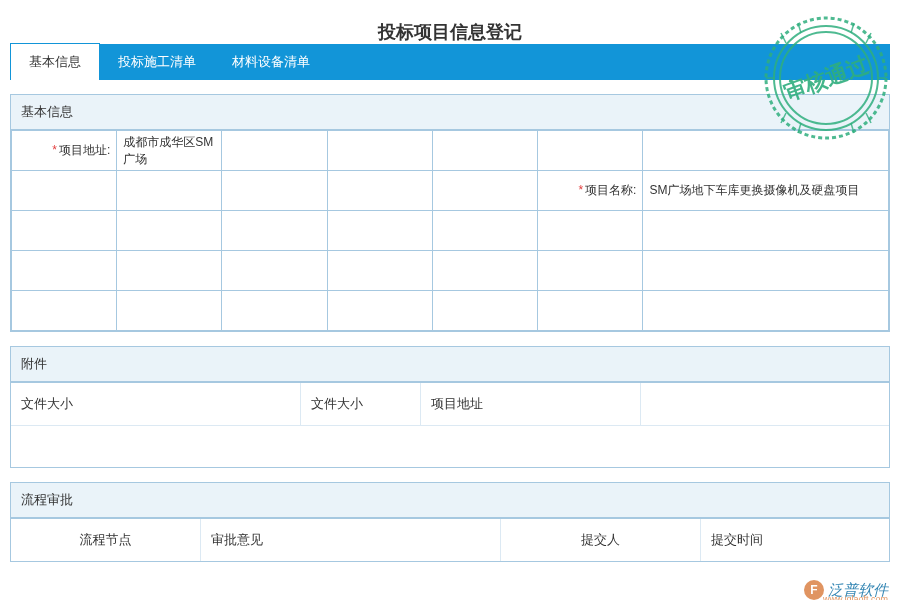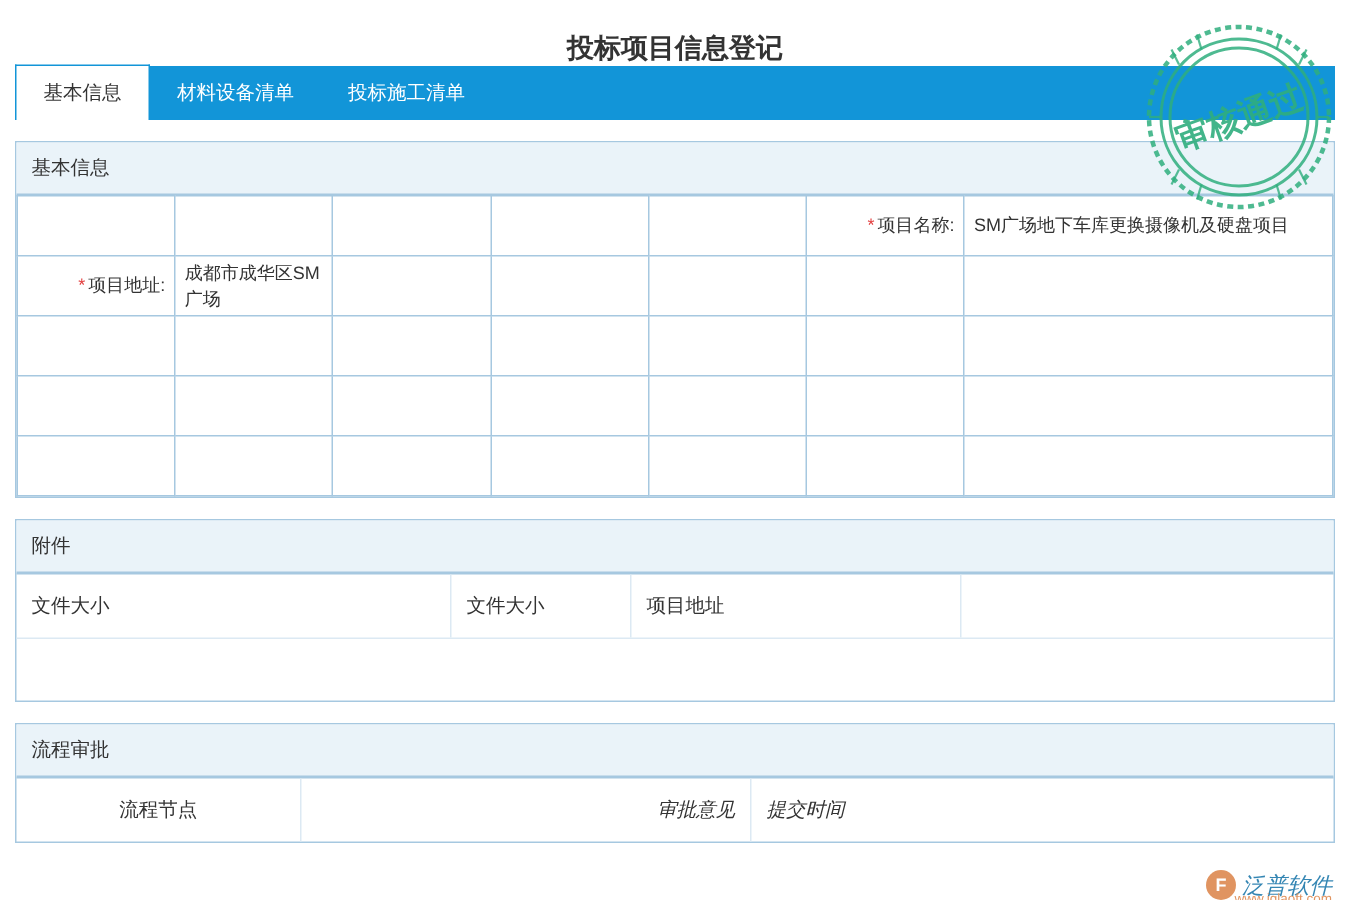--- a/index.html
+++ b/index.html
@@ -82,23 +82,23 @@
     .attach-col1 { flex: 0 0 290px; }
     .attach-col2 { flex: 0 0 120px; }
     .attach-col3 { flex: 0 0 120px; }
     .attach-col4 { flex: 0 0 220px; }
     .attach-col5 { flex: 1; }
     .attach-body-row {
       height: 42px;
       border-top: 1px solid #dce9f3;
     }
     .approval-col1 { flex: 0 0 190px; text-align: center; }
-    .approval-col2 { flex: 0 0 300px; text-align: right; font-style: italic; }
+    .approval-col2 { flex: 0 0 300px; text-align: left; }
     .approval-col3 { flex: 0 0 200px; text-align: center; }
-    .approval-col4 { flex: 1; font-style: italic; }
+    .approval-col4 { flex: 1; }
     .stamp {
       position: absolute;
       top: 8px;
       right: 4px;
       pointer-events: none;
     }
     .logo {
       position: absolute;
       bottom: 0px;
       right: 12px;
@@ -116,54 +116,54 @@
     }
   </style>
 </head>
 <body>
 
 <div class="container">
   <div class="title">投标项目信息登记</div>
 
   <div class="tabs">
     <div class="tab active">基本信息</div>
+    <div class="tab">投标施工清单</div>
     <div class="tab">材料设备清单</div>
-    <div class="tab">投标施工清单</div>
   </div>
 
   <div class="section">
     <div class="section-header">基本信息</div>
     <table class="info-table">
       <colgroup>
         <col style="width:12%">
           <col style="width:12%">
           <col style="width:12%">
         <col style="width:12%">
           <col style="width:12%">
           <col style="width:12%">
         <col style="width:28%">
       </colgroup>
       <tbody>
           <tr>
+        <td class="label"><span class="required">*</span><span>项目地址:</span></td>
+        <td class="value">成都市成华区SM广场</td>
+        <td></td>
+            <td></td>
+            <td></td>
+            <td></td>
+            <td></td>
+      </tr>
+      <tr>
         <td></td>
             <td></td>
             <td></td>
         <td></td>
             <td></td>
         <td class="label"><span class="required">*</span><span>项目名称:</span></td>
         <td class="value">SM广场地下车库更换摄像机及硬盘项目</td>
-      </tr>
-      <tr>
-        <td class="label"><span class="required">*</span><span>项目地址:</span></td>
-        <td class="value">成都市成华区SM广场</td>
-        <td></td>
-            <td></td>
-            <td></td>
-            <td></td>
-            <td></td>
       </tr>
       <tr>
         <td></td>
             <td></td>
             <td></td>
             <td></td>
             <td></td>
             <td></td>
             <td></td>
       </tr>
@@ -198,20 +198,21 @@
       <div class="attach-col5"></div>
     </div>
     <div class="attach-body-row"></div>
   </div>
 
   <div class="section">
     <div class="section-header">流程审批</div>
     <div class="approval-header-row">
       <div class="approval-col1">流程节点</div>
       <div class="approval-col2">审批意见</div>
+      <div class="approval-col3">提交人</div>
       <div class="approval-col4">提交时间</div>
     </div>
   </div>
 
   <div class="stamp">
     <svg width="140" height="140" viewBox="0 0 140 140">
       <circle cx="70" cy="70" r="60" fill="none" stroke="#2fae7e" stroke-width="3" stroke-dasharray="4 3" opacity="0.85"></circle>
       <circle cx="70" cy="70" r="52" fill="none" stroke="#2fae7e" stroke-width="2" opacity="0.85"></circle>
       <circle cx="70" cy="70" r="46" fill="none" stroke="#2fae7e" stroke-width="2" opacity="0.85"></circle>
       <g transform="rotate(-20 70 70)">

